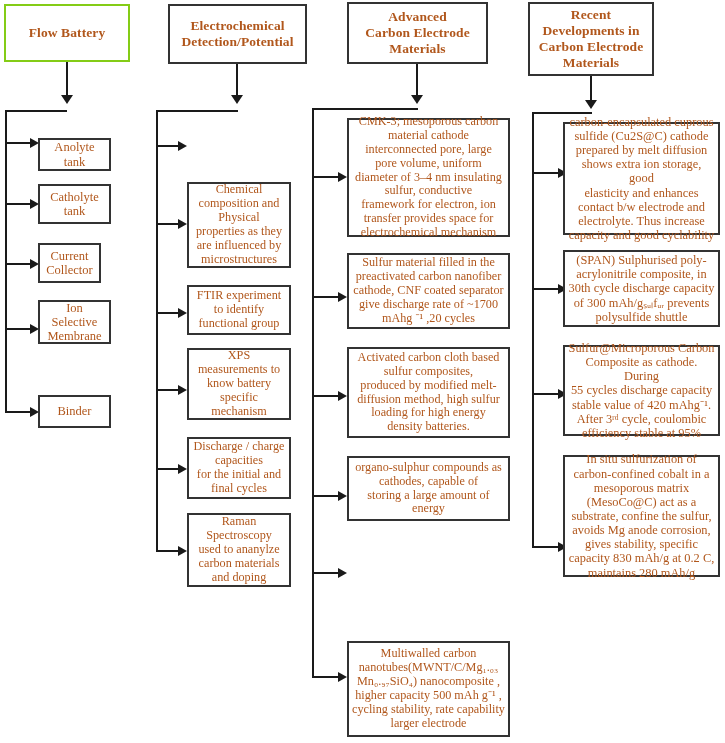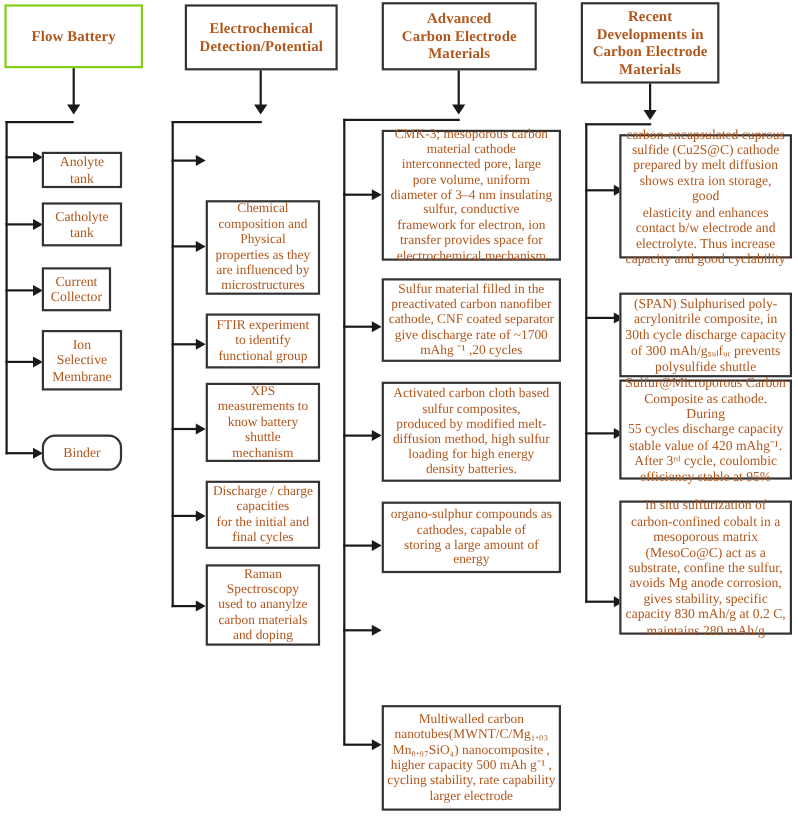--- a/index.html
+++ b/index.html
@@ -78,24 +78,24 @@
   <div class="ln hl" style="left:5px;top:328px;width:27px;height:2px;"></div>
   <div class="arrow-r" style="left:30px;top:323.5px;"></div>
   <div class="ln hl" style="left:5px;top:411px;width:27px;height:2px;"></div>
   <div class="arrow-r" style="left:30px;top:406.5px;"></div>
 
   <div class="box leafsmall" style="left:38px;top:126px;width:73px;height:33px;margin-top:12px;">Anolyte tank</div>
   <div class="box leafsmall" style="left:38px;top:184px;width:73px;height:40px;">Catholyte
 tank</div>
   <div class="box leafsmall" style="left:38px;top:243px;width:63px;height:40px;">Current
 Collector</div>
-  <div class="box leafsmall" style="left:38px;top:300px;width:73px;height:55px;">Ion
+  <div class="box leafsmall" style="left:38px;top:300px;width:73px;height:44px;">Ion
 Selective
 Membrane</div>
-  <div class="box leafsmall" style="left:38px;top:395px;width:73px;height:33px;border-radius:12px;">Binder</div>
+  <div class="box leafsmall" style="left:38px;top:395px;width:73px;height:33px;">Binder</div>
 
   <div class="box hdr" style="left:168px;top:4px;width:139px;height:60px;">Electrochemical
 Detection/Potential</div>
 
   <div class="ln vl" style="left:236px;top:64px;width:2px;height:32px;"></div>
   <div class="arrow-d" style="left:231px;top:95px;"></div>
   <div class="ln hl" style="left:156px;top:110px;width:82px;height:2px;"></div>
   <div class="ln vl" style="left:156px;top:110px;width:2px;height:442px;"></div>
 
   <div class="ln hl" style="left:156px;top:145px;width:24px;height:2px;"></div>
@@ -116,21 +116,21 @@
 functional group</div>
   <div class="box leaf" style="left:187px;top:182px;width:104px;height:86px;">Chemical
 composition and
 Physical
 properties as they
 are influenced by
 microstructures</div>
   <div class="box leaf" style="left:187px;top:348px;width:104px;height:72px;">XPS
 measurements to
 know battery
-shuttle
+specific
 mechanism</div>
   <div class="box leaf" style="left:187px;top:437px;width:104px;height:62px;">Discharge / charge
 capacities
 for the initial and
 final cycles</div>
   <div class="box leaf" style="left:187px;top:513px;width:104px;height:74px;">Raman
 Spectroscopy
 used to ananylze
 carbon materials
 and doping</div>
@@ -208,21 +208,21 @@
   <div class="arrow-r" style="left:558px;top:541.5px;"></div>
 
   <div class="box leaf4" style="left:563px;top:122px;width:157px;height:113px;">carbon-encapsulated cuprous
 sulfide (Cu2S@C) cathode
 prepared by melt diffusion
 shows extra ion storage, good
 elasticity and enhances
 contact b/w electrode and
 electrolyte. Thus increase
 capacity and good cyclability</div>
-  <div class="box leaf4" style="left:563px;top:250px;width:157px;height:77px;margin-top:16px;">(SPAN) Sulphurised poly-
+  <div class="box leaf4" style="left:563px;top:250px;width:157px;height:77px;">(SPAN) Sulphurised poly-
 acrylonitrile composite, in
 30th cycle discharge capacity
 of 300 mAh/gₛᵤₗfᵤᵣ prevents
 polysulfide shuttle</div>
   <div class="box leaf4" style="left:563px;top:345px;width:157px;height:91px;">Sulfur@Microporous Carbon
 Composite as cathode. During
 55 cycles discharge capacity
 stable value of 420 mAhg⁻¹.
 After 3ʳᵈ cycle, coulombic
 efficiency stable at 95%</div>

